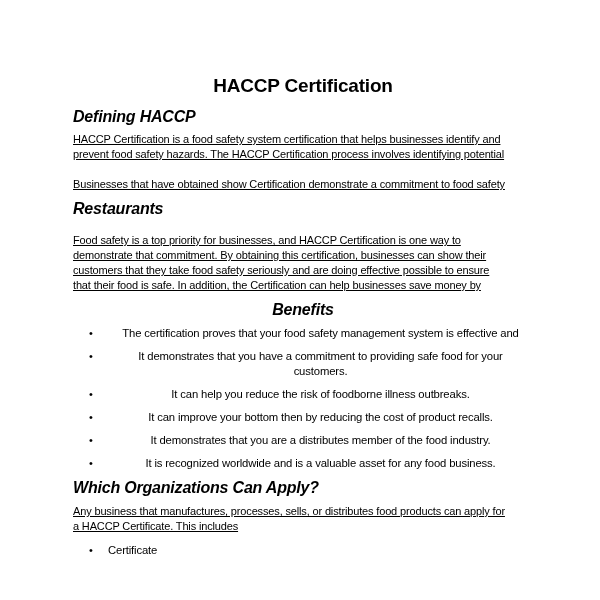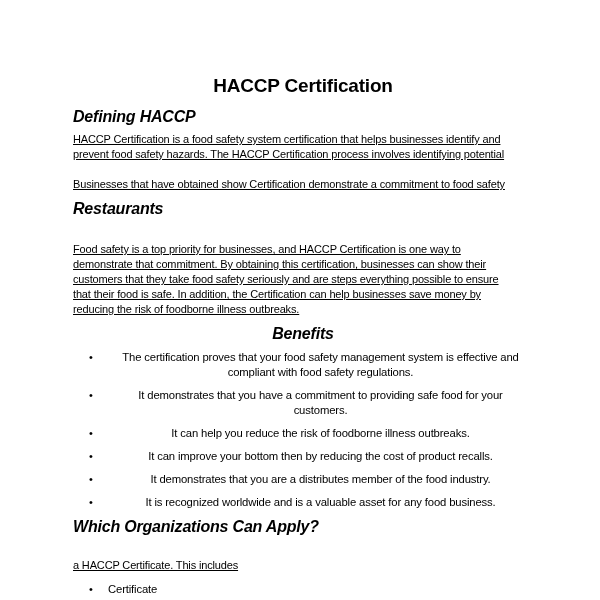--- a/index.html
+++ b/index.html
@@ -44,36 +44,34 @@
       <p style="margin-top:4px;">
         <span>HACCP Certification is a food safety system certification that helps businesses identify and</span><br>
         <span>prevent food safety hazards. The HACCP Certification process involves identifying potential</span><br>
         <br>
         <span>Businesses that have obtained show Certification demonstrate a commitment to food safety</span><br>
       </p>
     </section>
 
     <section style="margin-top:6px;">
       <h2>Restaurants</h2>
-      <p style="margin-top:22px;">
+      <p style="margin-top:13px;">
         <span>Food safety is a top priority for businesses, and HACCP Certification is one way to</span><br>
         <span>demonstrate that commitment. By obtaining this certification, businesses can show their</span><br>
-        <span>customers that they take food safety seriously and are steps everything possible to ensure</span><br>
+        <span>customers that they take food safety seriously and are doing effective possible to ensure</span><br>
         <span>that their food is safe. In addition, the Certification can help businesses save money by</span><br>
-        <span>reducing the risk of foodborne illness outbreaks.</span>
       </p>
     </section>
 
     <section style="margin-top:6px;text-align:center;">
       <h2>Benefits</h2>
       <ul style="margin-top:5px;">
         <li>
           <span class="bullet">•</span>
           <span>The certification proves that your food safety management system is effective and</span><br>
-          <span>compliant with food safety regulations.</span>
         </li>
         <li style="margin-top:8px;">
           <span class="bullet">•</span>
           <span>It demonstrates that you have a commitment to providing safe food for your</span><br>
           <span>customers.</span>
         </li>
         <li style="margin-top:8px;">
           <span class="bullet">•</span>
           <span>It can help you reduce the risk of foodborne illness outbreaks.</span>
         </li>
@@ -88,21 +86,21 @@
         <li style="margin-top:8px;">
           <span class="bullet">•</span>
           <span>It is recognized worldwide and is a valuable asset for any food business.</span>
         </li>
       </ul>
     </section>
 
     <section style="margin-top:6px;">
       <h2>Which Organizations Can Apply?</h2>
       <p style="margin-top:5px;">
-        <br>
+        <span>Any business that manufactures, processes, sells, or distributes food products can apply for</span><br>
         <span>a HACCP Certificate. This includes</span>
       </p>
       <ul style="margin-top:9px;">
         <li>
           <span class="bullet">•</span>
           <span>Certificate</span>
         </li>
       </ul>
     </section>
 

